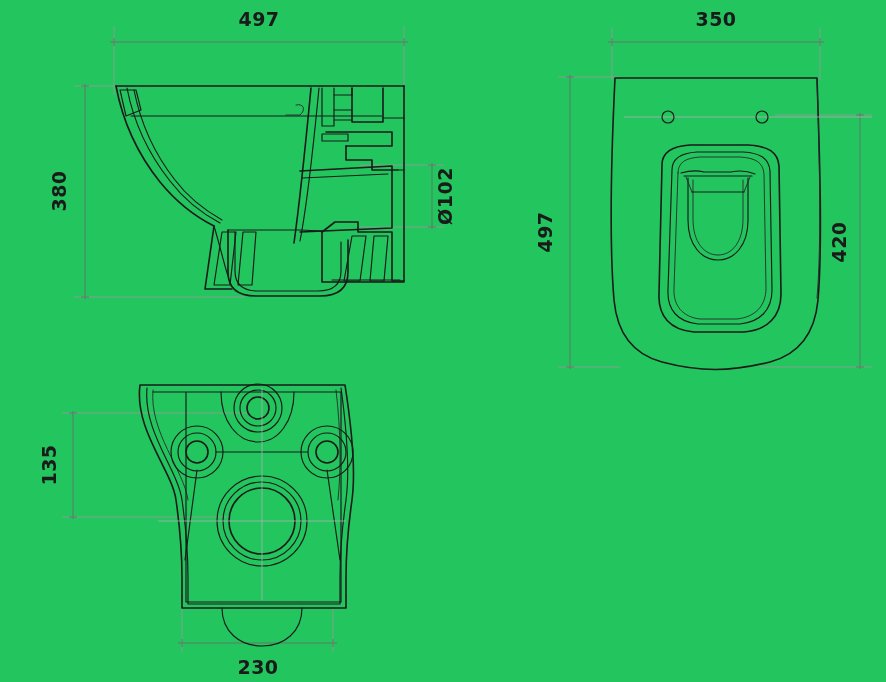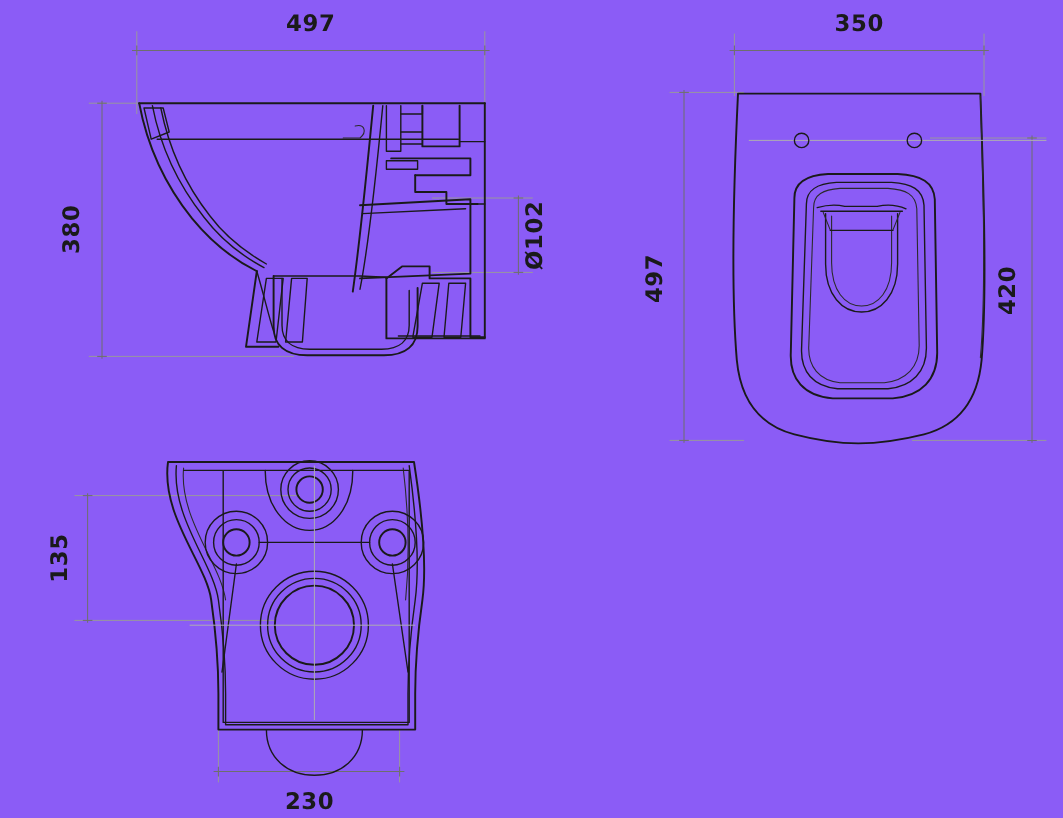--- a/index.html
+++ b/index.html
@@ -1,21 +1,21 @@
 <!DOCTYPE html>
 <html><head>
 <meta charset="utf-8">
 <style>
   html,body{margin:0;padding:0;background:#ffffff;}
   body{
     width:886px;height:682px;overflow:hidden;
     font-family:"DejaVu Sans","Liberation Sans",sans-serif;
     color:#1a1a1a;
   }
-  #sheet{position:relative;width:886px;height:682px;background:#8b5cf6;}
+  #sheet{position:relative;width:886px;height:682px;background:#22c55e;}
   svg{display:block;position:absolute;top:0;left:0;}
   .dimtext{
     font-family:"DejaVu Sans","Liberation Sans",sans-serif;
     font-size:19px;font-weight:600;fill:#1a1a1a;
     letter-spacing:0.5px;
   }
   .obj{fill:none;stroke:#1a1a1a;stroke-width:1.6;stroke-linejoin:round;stroke-linecap:round;}
   .obj-thin{fill:none;stroke:#1a1a1a;stroke-width:1.15;stroke-linejoin:round;stroke-linecap:round;}
   .obj-hair{fill:none;stroke:#2a2a2a;stroke-width:0.9;stroke-linejoin:round;stroke-linecap:round;}
   .dimline{fill:none;stroke:#6e6e6e;stroke-width:0.85;}

